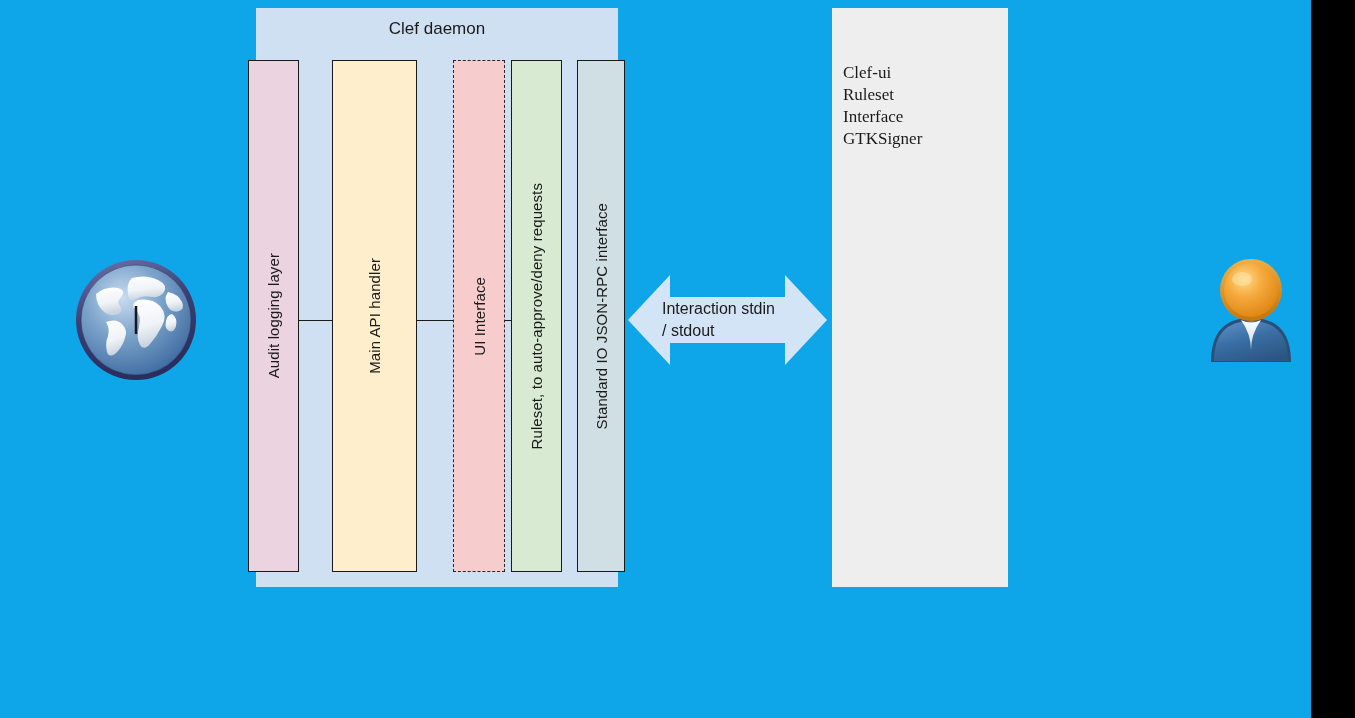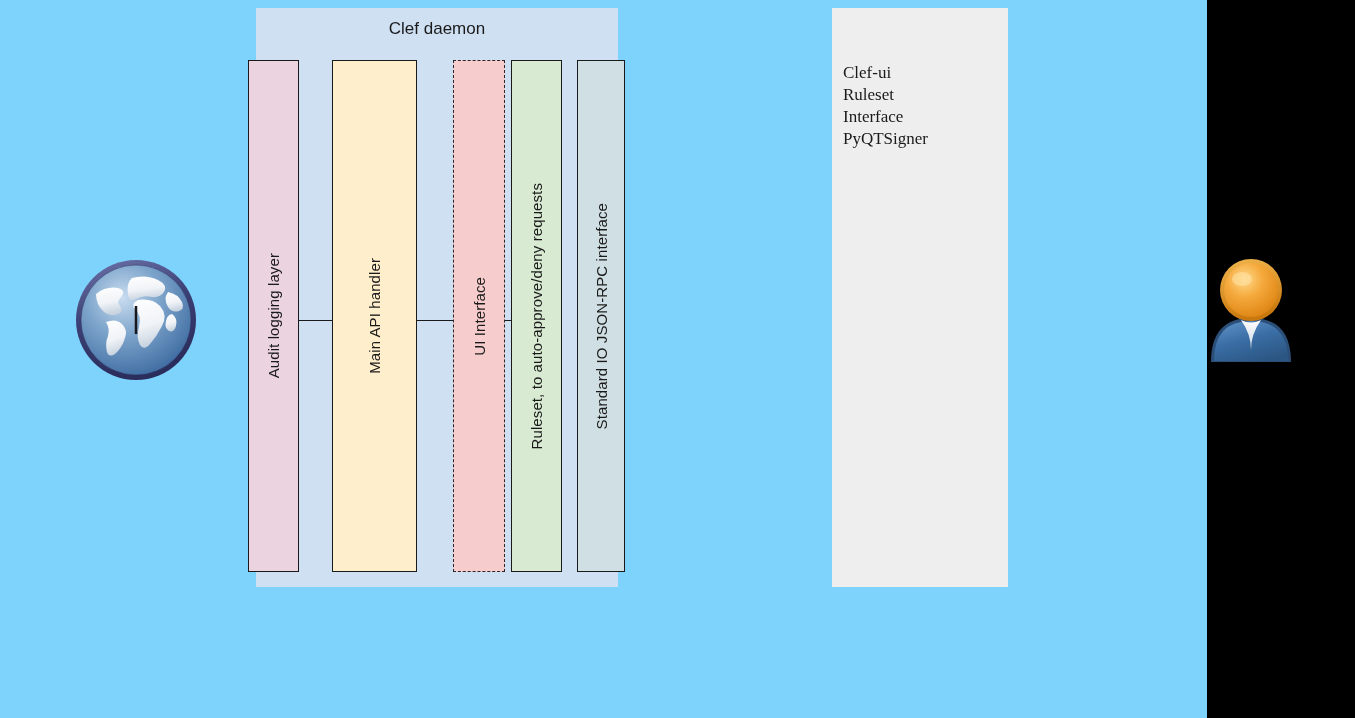--- a/index.html
+++ b/index.html
@@ -11,23 +11,23 @@
     width: 1355px;
     height: 718px;
     position: relative;
     overflow: hidden;
     font-family: "Liberation Sans", sans-serif;
   }
 
   .canvas {
     position: absolute;
     left: 0; top: 0;
-    width: 1207px;
+    width: 1311px;
     height: 718px;
-    background: #7dd3fc;
+    background: #0ea5e9;
   }
 
   
   .daemon-container {
     position: absolute;
     left: 256px;
     top: 8px;
     width: 362px;
     height: 579px;
     background: #cfe0f3;
@@ -216,27 +216,36 @@
   </div>
 
   <div class="vbox box-ruleset">
     <span class="vlabel">Ruleset, to auto-approve/deny requests</span>
   </div>
 
   <div class="vbox box-rpc">
     <span class="vlabel">Standard IO JSON-RPC interface</span>
   </div>
 
+  <div class="darrow arrow-stdio">
+    <svg width="199" height="100" viewBox="0 0 199 100" xmlns="http://www.w3.org/2000/svg">
+      <polygon points="0,50 42,5 42,27 157,27 157,5 199,50 157,95 157,73 42,73 42,95" fill="#d4e4f7" stroke="none"></polygon>
+    </svg>
+    <div class="darrow-label">
+      <span>Interaction stdin</span>
+      <span>/ stdout</span>
+    </div>
+  </div>
 
   <div class="someui-panel"></div>
   <div class="someui-list">
     <div>Clef-ui</div>
     <div>Ruleset</div>
     <div>Interface</div>
-    <div>PyQTSigner</div>
+    <div>GTKSigner</div>
   </div>
 
 
   <div class="user-icon">
     <svg width="96" height="110" viewBox="0 0 96 110" xmlns="http://www.w3.org/2000/svg">
       <defs>
         <radialGradient id="us-head" cx="38%" cy="30%" r="75%">
           <stop offset="0%" stop-color="#ffd98a"></stop>
           <stop offset="45%" stop-color="#f5a93c"></stop>
           <stop offset="100%" stop-color="#dd8413"></stop>

